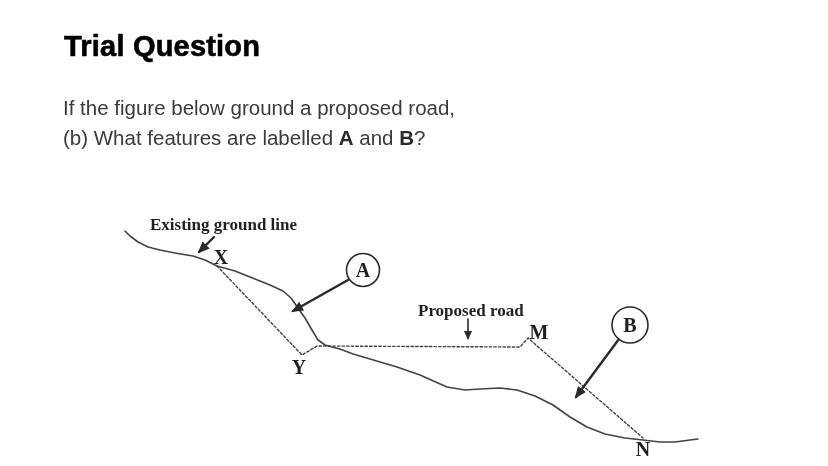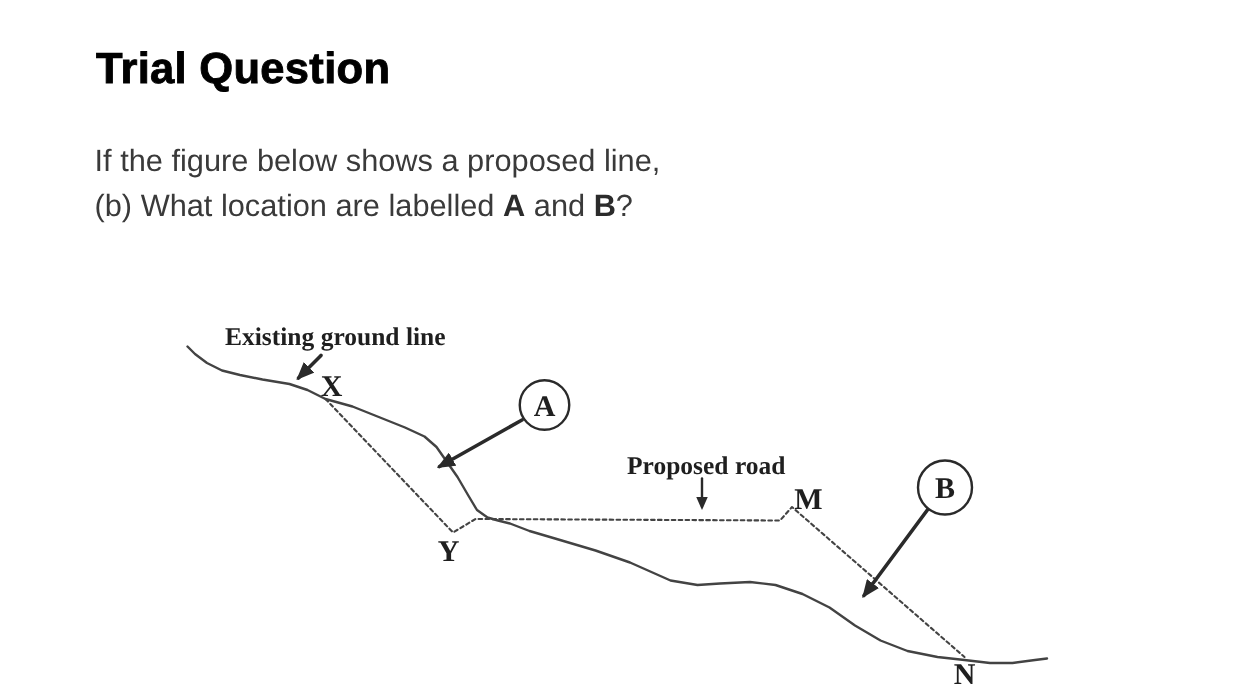--- a/index.html
+++ b/index.html
@@ -45,22 +45,22 @@
   .fig-point { font-size: 20px; }
 </style>
 </head>
 <body>
 
 <div class="slide">
 
   <div class="slide-title">Trial Question</div>
 
   <div class="question">
-    <div class="q-line">If the figure below shows a proposed line,</div>
-    <div class="q-line"><span>(b) What location are labelled </span><strong>A</strong><span> and </span><strong>B</strong><span>?</span></div>
+    <div class="q-line">If the figure below ground a proposed road,</div>
+    <div class="q-line"><span>(b) What features are labelled </span><strong>A</strong><span> and </span><strong>B</strong><span>?</span></div>
   </div>
 
   <svg class="figure-svg" viewBox="0 0 828 466">
     <defs>
       <marker id="ah-big" viewBox="0 0 12 10" refX="10" refY="5" markerWidth="12" markerHeight="10" markerUnits="userSpaceOnUse" orient="auto">
         <path d="M0,0 L12,5 L0,10 Z" fill="#2a2a2a"></path>
       </marker>
       <marker id="ah-small" viewBox="0 0 9 8" refX="7" refY="4" markerWidth="9" markerHeight="8" markerUnits="userSpaceOnUse" orient="auto">
         <path d="M0,0 L9,4 L0,8 Z" fill="#2a2a2a"></path>
       </marker>

